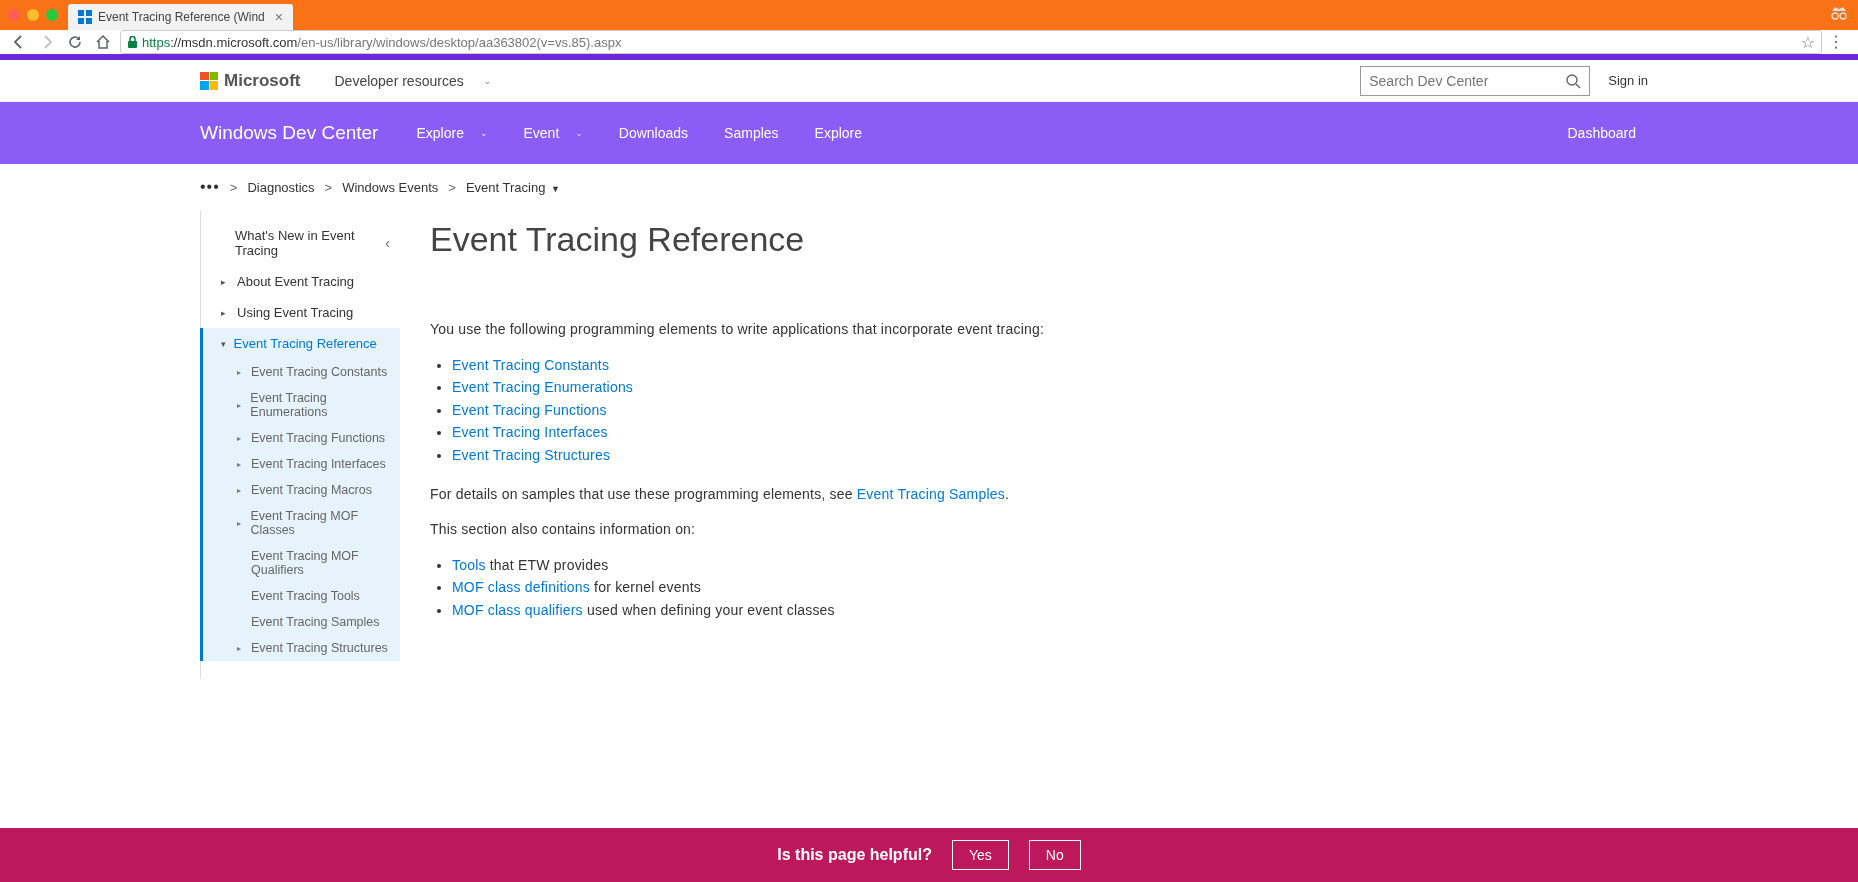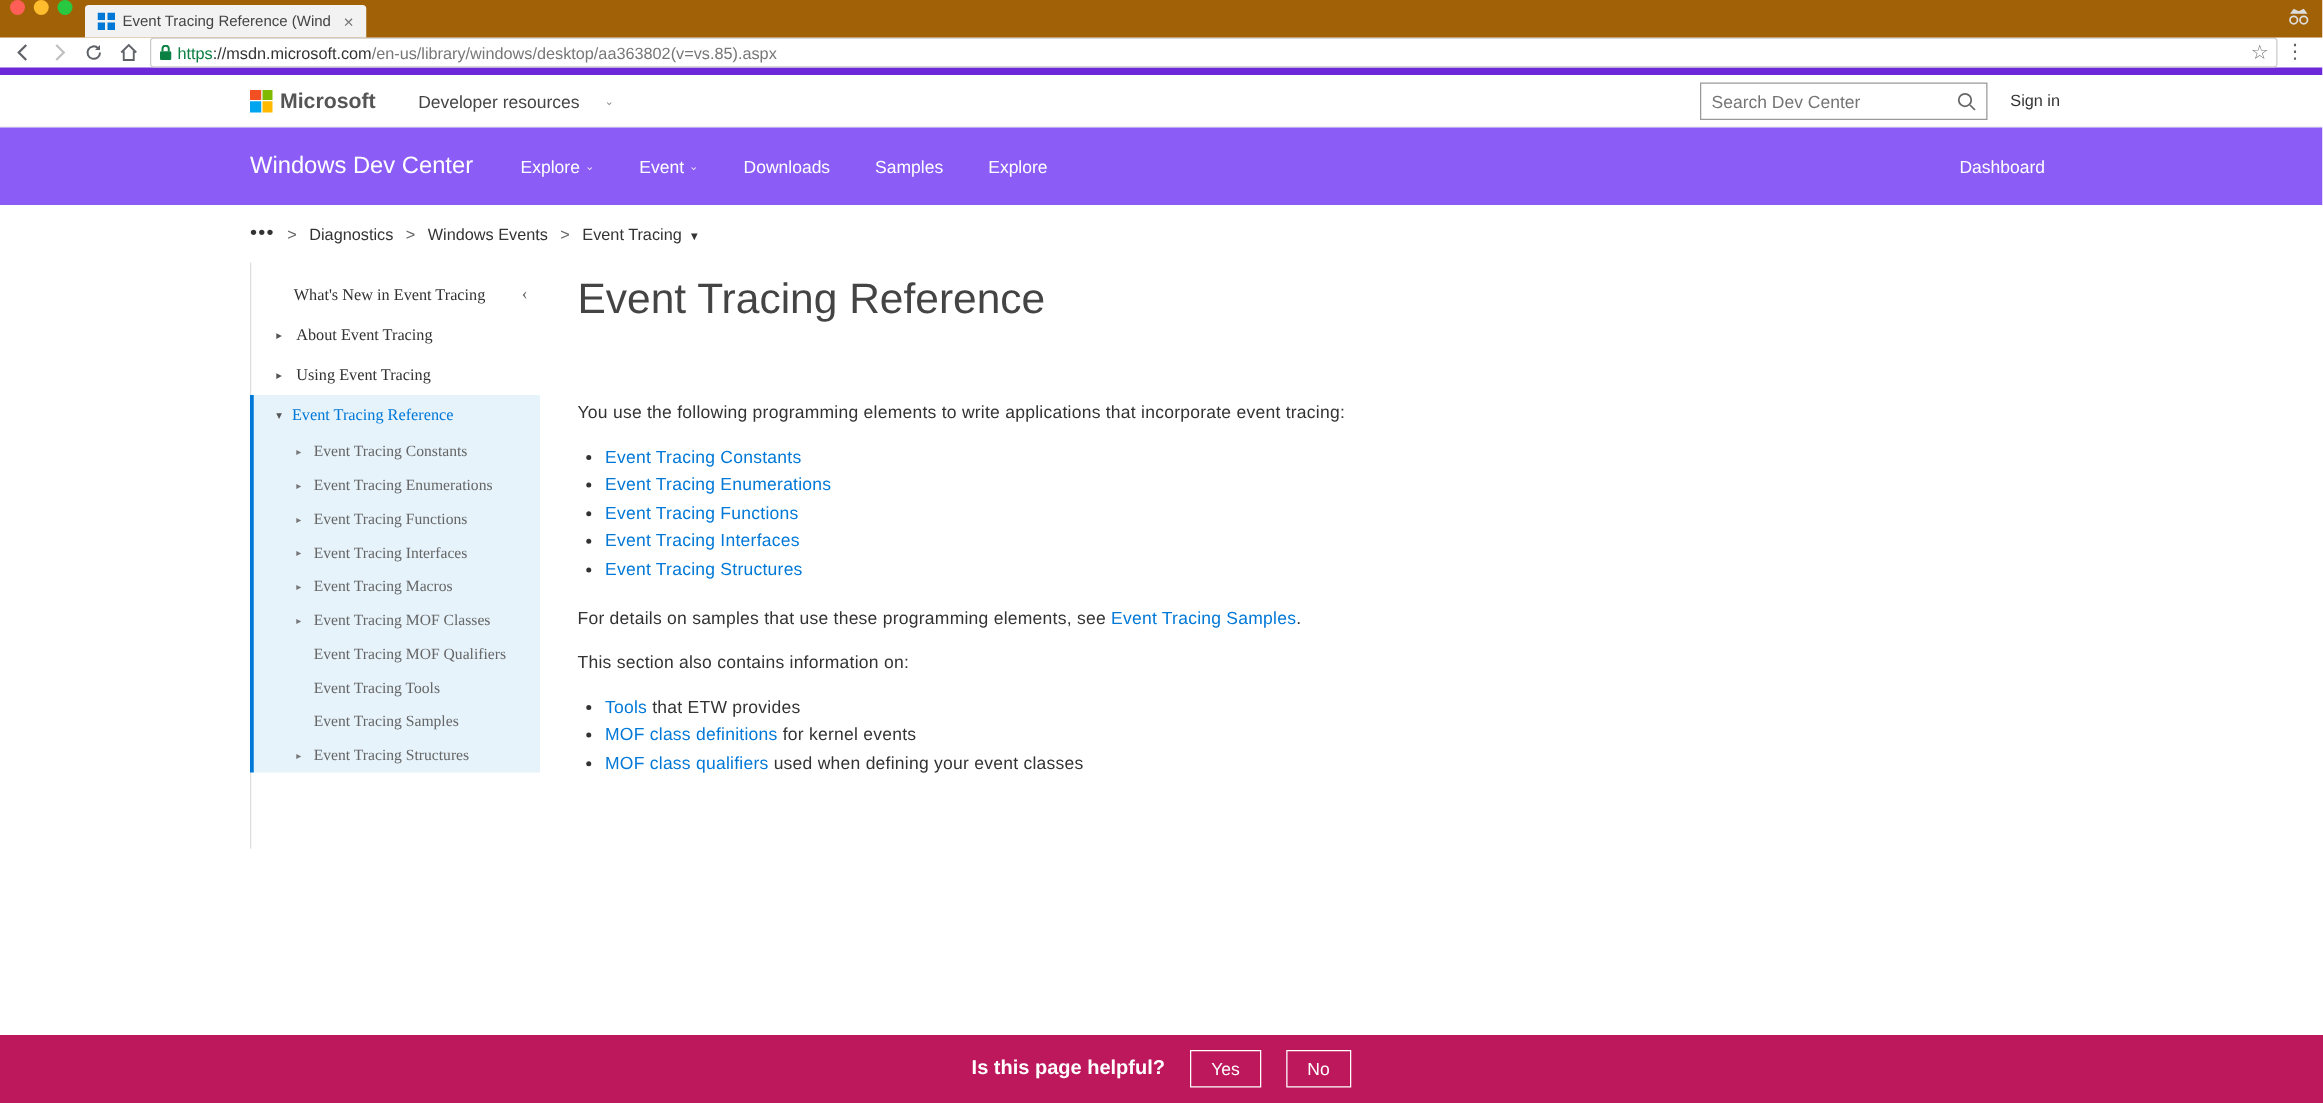--- a/index.html
+++ b/index.html
@@ -1,19 +1,19 @@
 <!DOCTYPE html>
 <html><head>
 <meta charset="utf-8">
 <style>
 * { margin: 0; padding: 0; box-sizing: border-box; }
 body { font-family: "Segoe UI", Arial, sans-serif; font-size: 13px; color: #333; background: #fff; }
 
 
-.browser-chrome { background: #a16207; height: 30px; display: flex; align-items: flex-start; padding: 0 8px; position: relative; }
+.browser-chrome { background: #f97316; height: 30px; display: flex; align-items: center; padding: 0 8px; position: relative; }
 .mac-btns { display: flex; gap: 7px; margin-right: 10px; }
 .mac-btn { width: 12px; height: 12px; border-radius: 50%; }
 .mac-close { background: #ff5f57; }
 .mac-min { background: #ffbd2e; }
 .mac-max { background: #28c940; }
 .tab { background: #f2f2f2; height: 26px; margin-top: 4px; display: flex; align-items: center; padding: 0 10px; border-radius: 3px 3px 0 0; min-width: 180px; font-size: 12px; color: #444; position: relative; }
 .tab .favicon { width: 14px; height: 14px; margin-right: 6px; display: inline-flex; }
 .tab-x { margin-left: 10px; color: #777; font-size: 14px; }
 .chrome-ext-icon { position: absolute; right: 10px; top: 6px; color: #ddd; font-size: 16px; }
 
@@ -37,34 +37,34 @@
 .dev-res .chev { font-size: 9px; color: #888; }
 .search-wrap { margin-left: auto; display: flex; align-items: center; }
 .search-box { width: 230px; height: 30px; border: 1px solid #999; display: flex; align-items: center; padding: 0 8px; font-size: 14px; color: #666; }
 .search-input { border: none; outline: none; flex: 1; font-size: 14px; color: #333; }
 .search-icon-wrap { color: #666; }
 .signin { margin-left: 18px; margin-right: 210px; font-size: 13px; color: #333; cursor: pointer; }
 
 
 .blue-nav { background: #8b5cf6; height: 62px; display: flex; align-items: center; padding: 0 0 0 200px; color: #fff; }
 .wdc-title { font-size: 19px; font-weight: 400; margin-right: 38px; }
-.nav-item { font-size: 14px; margin-right: 36px; display: flex; align-items: center; gap: 4px; cursor: pointer; }
+.nav-item { font-size: 14px; margin-right: 36px; display: flex; align-items: center; gap: 16px; cursor: pointer; }
 .nav-item .chev { font-size: 9px; opacity: .85; }
 .dashboard { margin-left: auto; margin-right: 222px; font-size: 14px; cursor: pointer; }
 
 
 .breadcrumb { padding: 14px 0 14px 200px; display: flex; align-items: center; gap: 10px; font-size: 13px; color: #333; }
 .breadcrumb .ell { font-size: 16px; letter-spacing: 1px; color: #333; cursor: pointer; }
 .breadcrumb .sep { color: #666; }
 .breadcrumb a { color: #333; text-decoration: none; cursor: pointer; }
 .breadcrumb .drop { font-size: 9px; margin-left: 2px; }
 
 
 .main { display: flex; padding-left: 200px; }
-.sidebar { width: 232px; border-left: 1px solid #ddd; padding-top: 10px; font-family: Liberation Serif, serif; }
+.sidebar { width: 200px; border-left: 1px solid #ddd; padding-top: 10px; }
 .side-item { display: flex; align-items: center; padding: 8px 10px 8px 20px; font-size: 13px; color: #333; cursor: pointer; position: relative; }
 .side-item .tri { font-size: 9px; margin-right: 8px; color: #555; width: 8px; }
 .side-item.first { padding-left: 34px; justify-content: space-between; }
 .side-item.first .coll { font-size: 14px; color: #666; }
 .side-block-active { background: #e6f3fb; border-left: 3px solid #0078d7; margin-left: -1px; }
 .side-block-active .head { color: #0078d7; padding: 8px 10px 8px 18px; display: flex; align-items: center; font-size: 13px; }
 .side-block-active .head .tri { font-size: 9px; margin-right: 8px; color: #555; }
 .sub-item { padding: 6px 10px 6px 34px; font-size: 12.5px; color: #666; display: flex; align-items: center; cursor: pointer; }
 .sub-item .tri { font-size: 8px; margin-right: 8px; color: #777; width: 6px; }
 .sub-item.noarrow { padding-left: 48px; }

